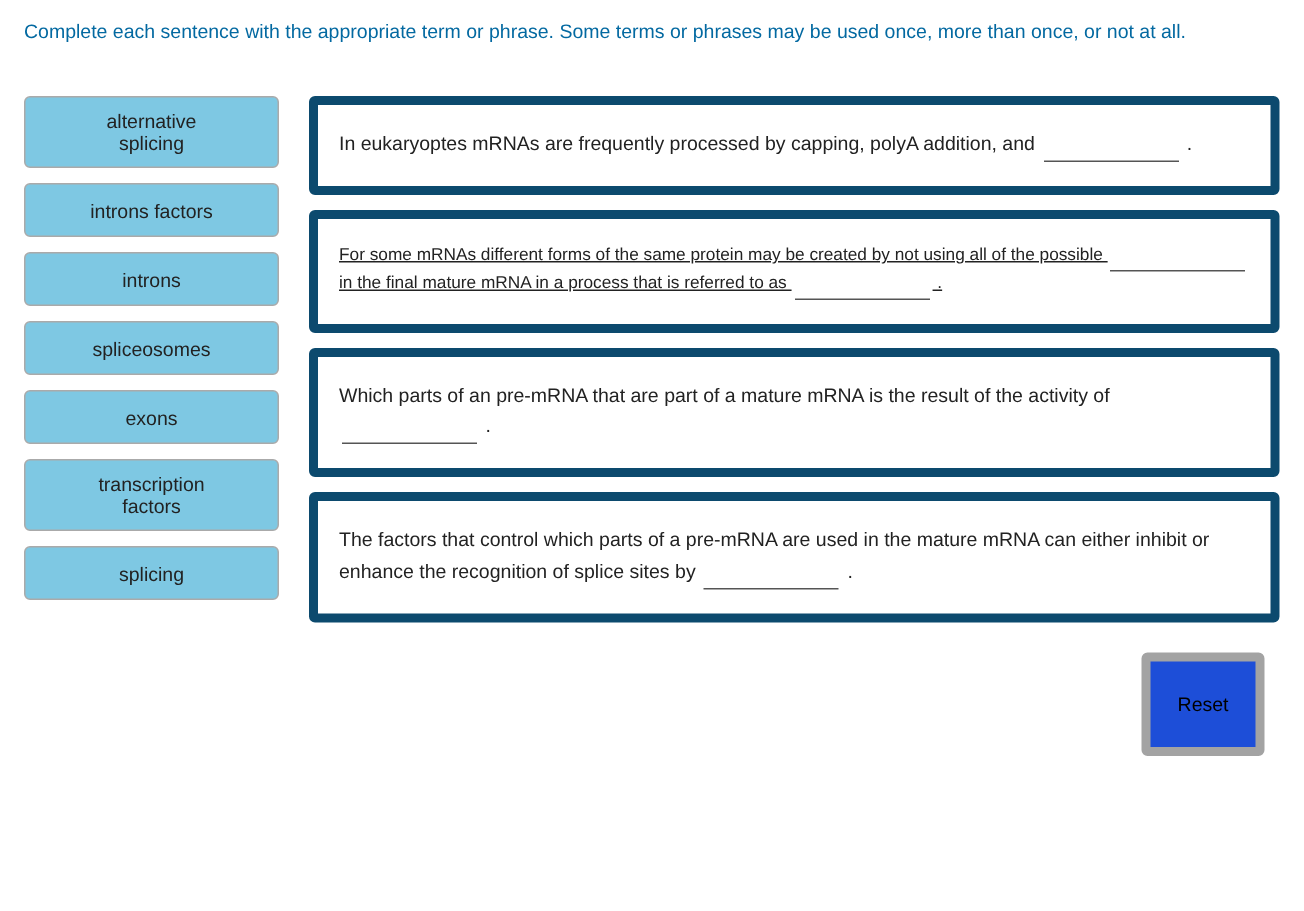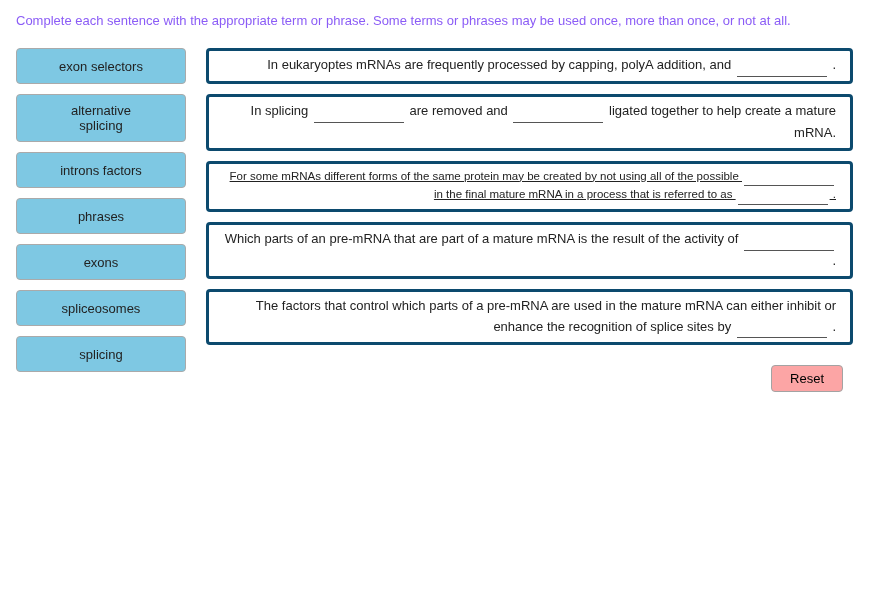--- a/index.html
+++ b/index.html
@@ -6,22 +6,22 @@
     body {
       font-family: Arial, sans-serif;
       font-size: 13px;
       background: #fff;
       width: 869px;
       min-height: 607px;
       padding: 12px 16px;
     }
     .instructions {
       font-size: 13px;
-      color: #8b5cf6;
-      margin-bottom: 18px;
+      color: #0369a1;
+      margin-bottom: 34px;
       line-height: 1.4;
     }
     .main-layout {
       display: flex;
       flex-direction: row;
       gap: 0;
     }
     .terms-column {
       display: flex;
       flex-direction: column;
@@ -45,80 +45,76 @@
       justify-content: center;
     }
     .sentences-column {
       display: flex;
       flex-direction: column;
       gap: 10px;
       flex: 1;
       padding-left: 20px;
     }
     .sentence-box {
-      border: 3px solid #0c4a6e;
+      border: 6px solid #0c4a6e;
       border-radius: 4px;
-      padding: 4px 14px;
+      padding: 16px 14px;
       background: #fff;
       font-size: 13px;
       line-height: 1.6;
       color: #222;
-      text-align: right;
     }
     .sentence-box.small-text {
       font-size: 11.5px;
       line-height: 1.55;
       text-decoration: underline;
     }
     .blank {
       display: inline-block;
       border-bottom: 1px solid #555;
       min-width: 90px;
       margin: 0 2px;
     }
     .reset-area {
       display: flex;
       justify-content: flex-end;
       margin-top: 10px;
       padding-right: 10px;
     }
     .reset-button {
-      background: #fca5a5;
-      border: 1px solid #a3a3a3;
+      background: #1d4ed8;
+      border: 6px solid #a3a3a3;
       border-radius: 4px;
-      padding: 5px 18px;
+      padding: 21px 18px;
       font-size: 13px;
       cursor: pointer;
     }
   </style>
 </head>
 <body>
 
 <p class="instructions">Complete each sentence with the appropriate term or phrase.  Some terms or phrases may be used once, more than once, or not at all.</p>
 
 <div class="main-layout">
   <div class="terms-column">
-    <div class="term-button">exon selectors</div>
     <div class="term-button">alternative<br>splicing</div>
     <div class="term-button">introns factors</div>
-    <div class="term-button">phrases</div>
+    <div class="term-button">introns</div>
+    <div class="term-button">spliceosomes</div>
     <div class="term-button">exons</div>
-    <div class="term-button">spliceosomes</div>
+    <div class="term-button">transcription<br>factors</div>
     <div class="term-button">splicing</div>
   </div>
 
   <div class="sentences-column">
 
     <div class="sentence-box">
       In eukaryoptes mRNAs are frequently processed by capping, polyA addition, and <span class="blank">&nbsp;&nbsp;&nbsp;&nbsp;&nbsp;&nbsp;&nbsp;&nbsp;&nbsp;&nbsp;&nbsp;&nbsp;</span> .
     </div>
 
-    <div class="sentence-box">
-      In splicing <span class="blank">&nbsp;&nbsp;&nbsp;&nbsp;&nbsp;&nbsp;&nbsp;&nbsp;&nbsp;&nbsp;&nbsp;&nbsp;</span> are removed and <span class="blank">&nbsp;&nbsp;&nbsp;&nbsp;&nbsp;&nbsp;&nbsp;&nbsp;&nbsp;&nbsp;&nbsp;&nbsp;</span> ligated together to help create a mature mRNA.
-    </div>
 
     <div class="sentence-box small-text">
       For some mRNAs different forms of the same protein may be created by not using all of the possible <span class="blank">&nbsp;&nbsp;&nbsp;&nbsp;&nbsp;&nbsp;&nbsp;&nbsp;&nbsp;&nbsp;&nbsp;&nbsp;</span> in the final mature mRNA in a process that is referred to as <span class="blank">&nbsp;&nbsp;&nbsp;&nbsp;&nbsp;&nbsp;&nbsp;&nbsp;&nbsp;&nbsp;&nbsp;&nbsp;</span> .
     </div>
 
     <div class="sentence-box">
       Which parts of an pre-mRNA that are part of a mature mRNA is the result of the activity of <span class="blank">&nbsp;&nbsp;&nbsp;&nbsp;&nbsp;&nbsp;&nbsp;&nbsp;&nbsp;&nbsp;&nbsp;&nbsp;</span> .
     </div>
 
     <div class="sentence-box">

